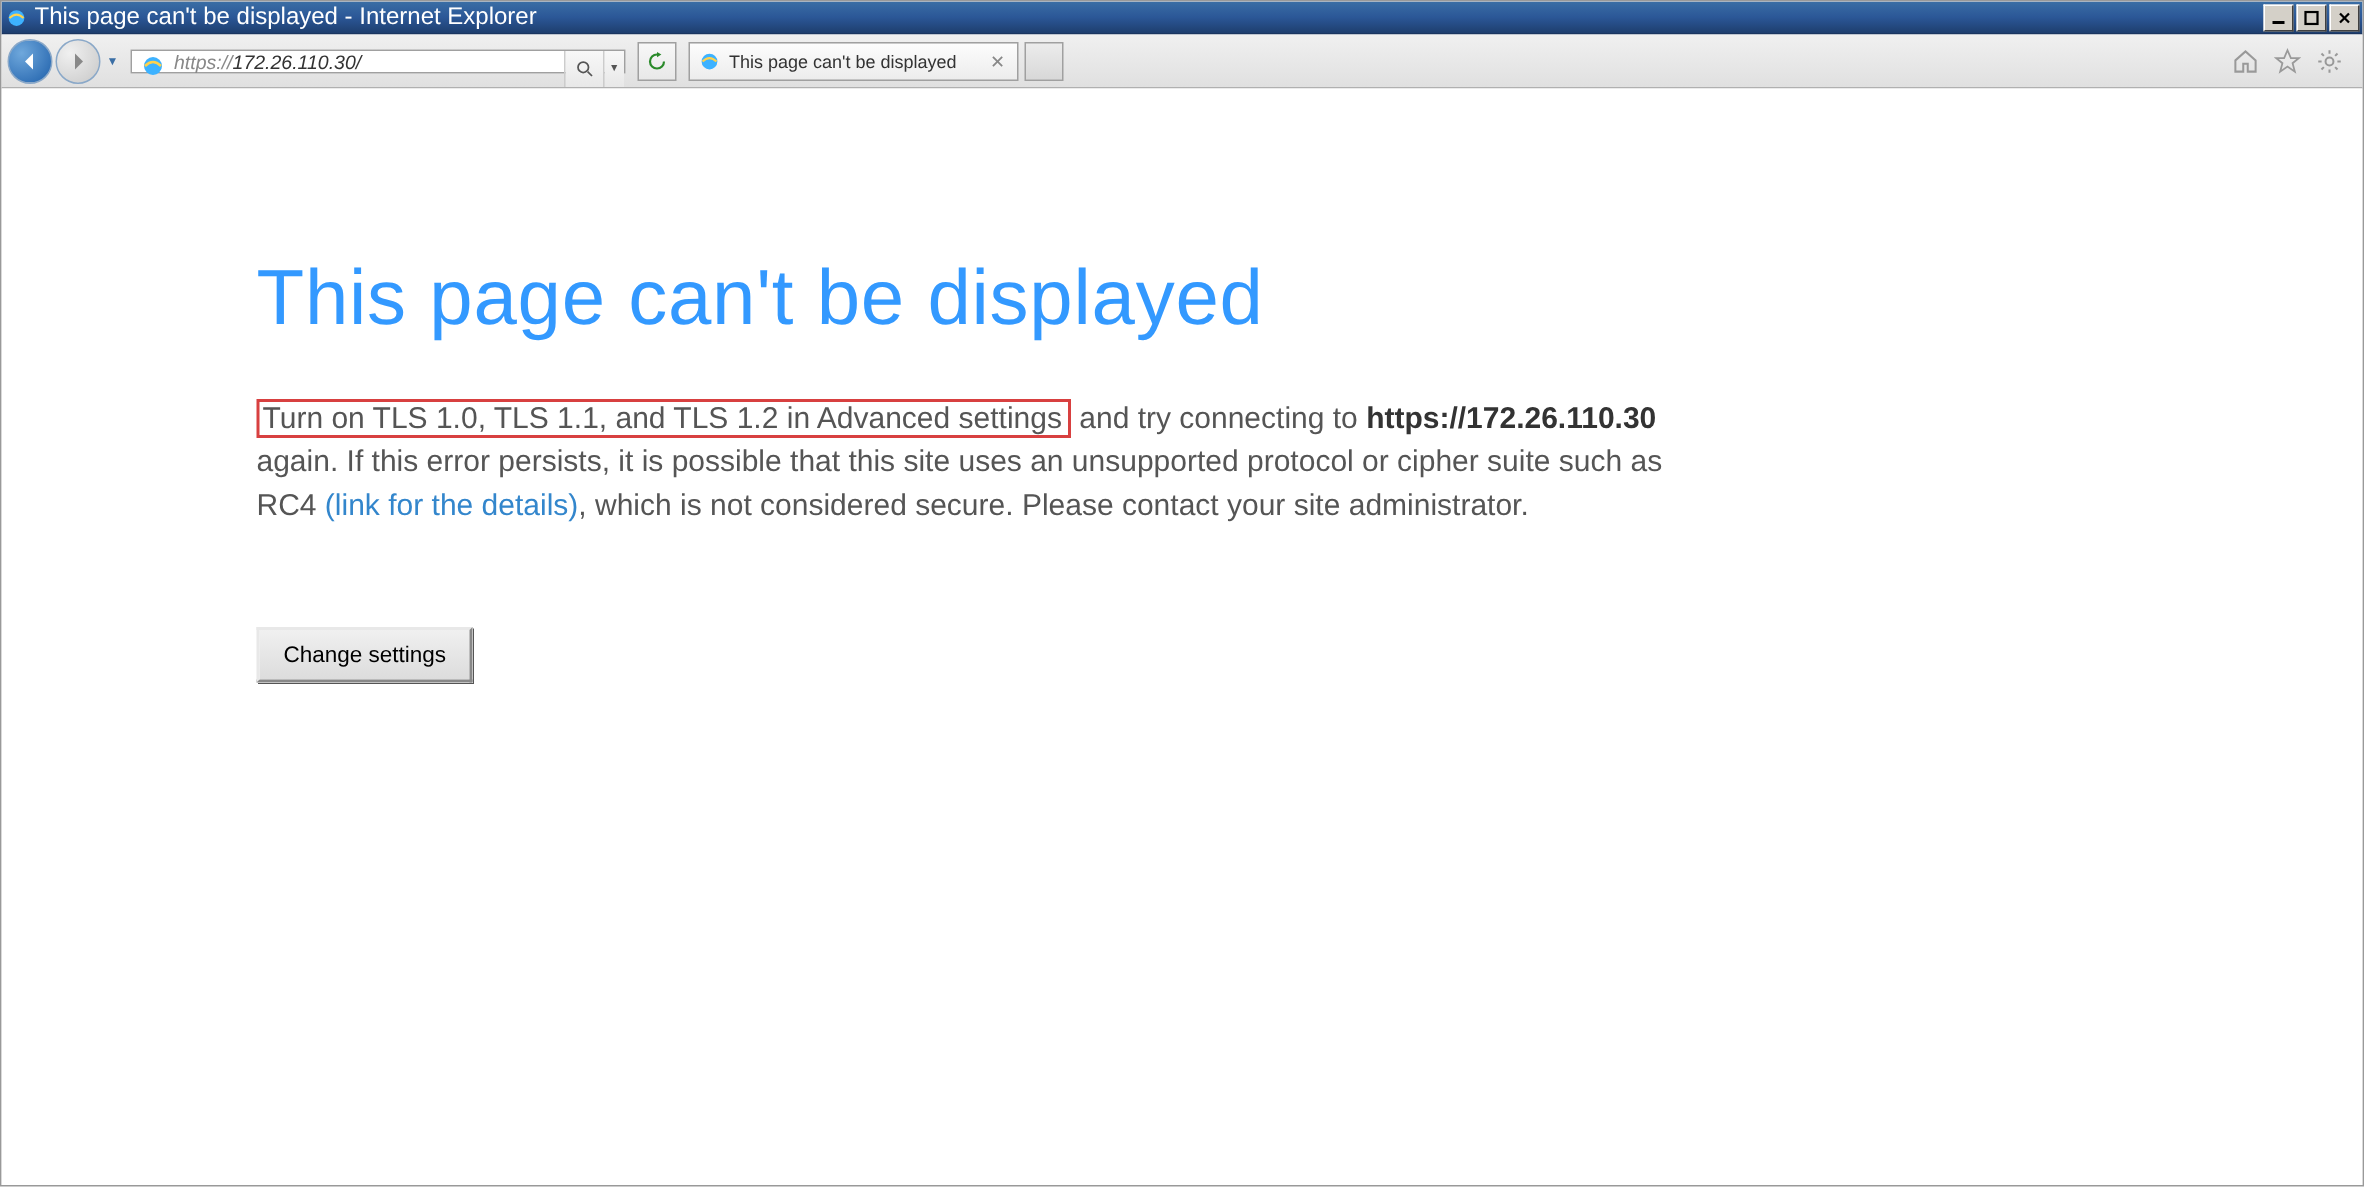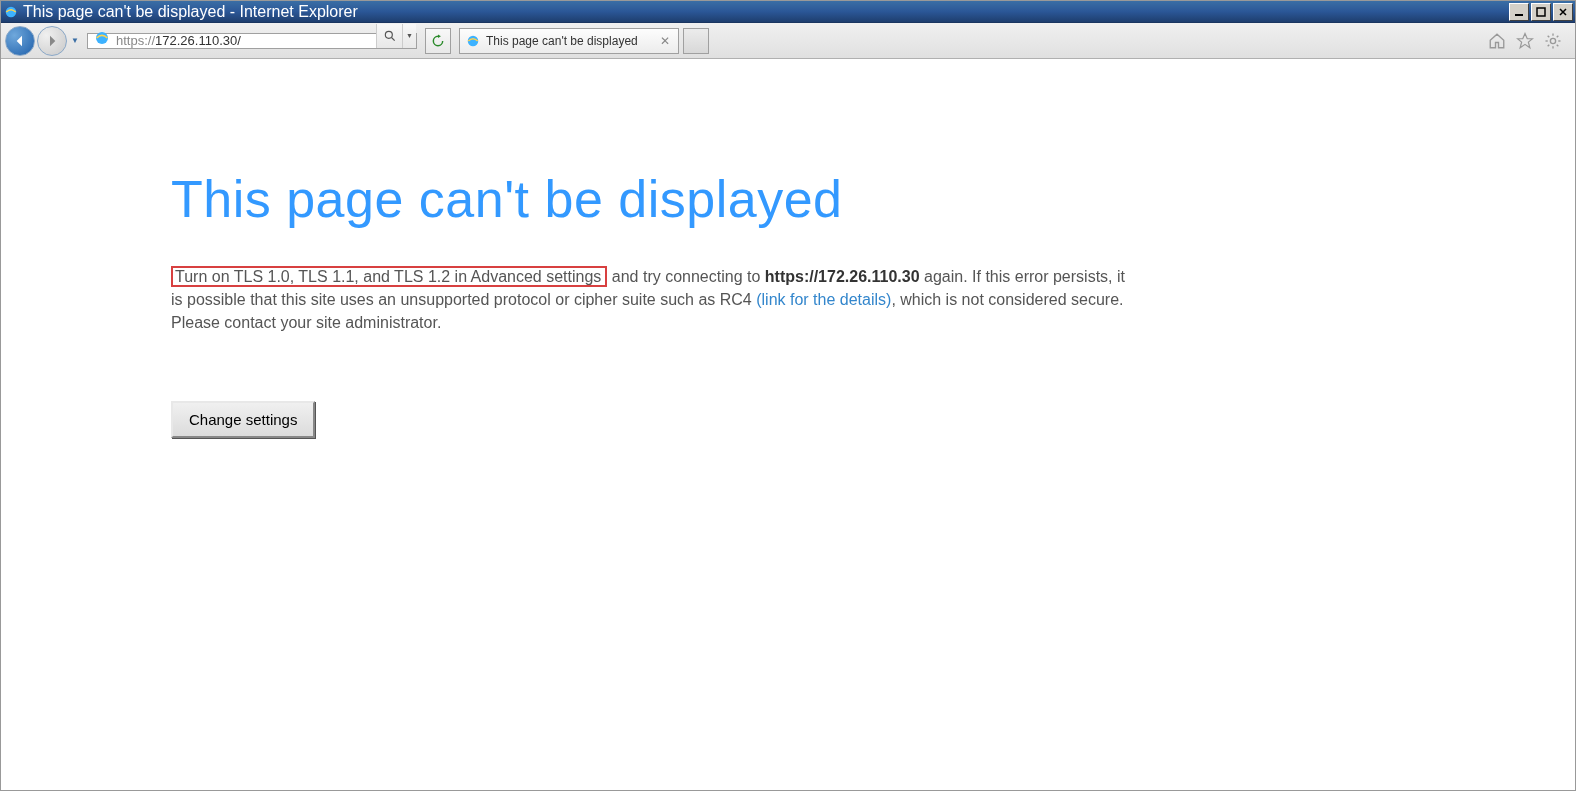--- a/index.html
+++ b/index.html
@@ -70,25 +70,26 @@
 }
 .navbtn.forward svg { fill: #888; }
 .dropdown-caret {
   width: 12px; height: 30px;
   display: flex; align-items: center; justify-content: center;
   color: #3a6ea5;
   font-size: 8px;
 }
 .addr-wrap {
   display: flex;
-  align-items: flex-end;
+  align-items: flex-start;
   height: 16px;
   background: #fff;
   border: 1px solid #a0a0a0;
   margin-left: 4px;
+  font-style: italic;
 }
 .addr-icon {
   width: 20px; height: 20px;
   margin: 0 4px;
   display: flex; align-items: center; justify-content: center;
 }
 .addr-input {
   width: 260px;
   border: none;
   outline: none;
@@ -171,21 +172,21 @@
   width: 960px;
 }
 .error-title {
   font-size: 52px;
   font-weight: 300;
   color: #3399ff;
   margin-bottom: 36px;
   letter-spacing: 0.5px;
 }
 .error-body {
-  font-size: 16px;
+  font-size: 20px;
   color: #555;
   line-height: 1.45;
 }
 .highlight-box {
   border: 2px solid #d84040;
   padding: 0 4px 0 2px;
   display: inline;
 }
 .bold-url { font-weight: 700; color: #333; }
 .details-link { color: #3386cc; cursor: pointer; }

